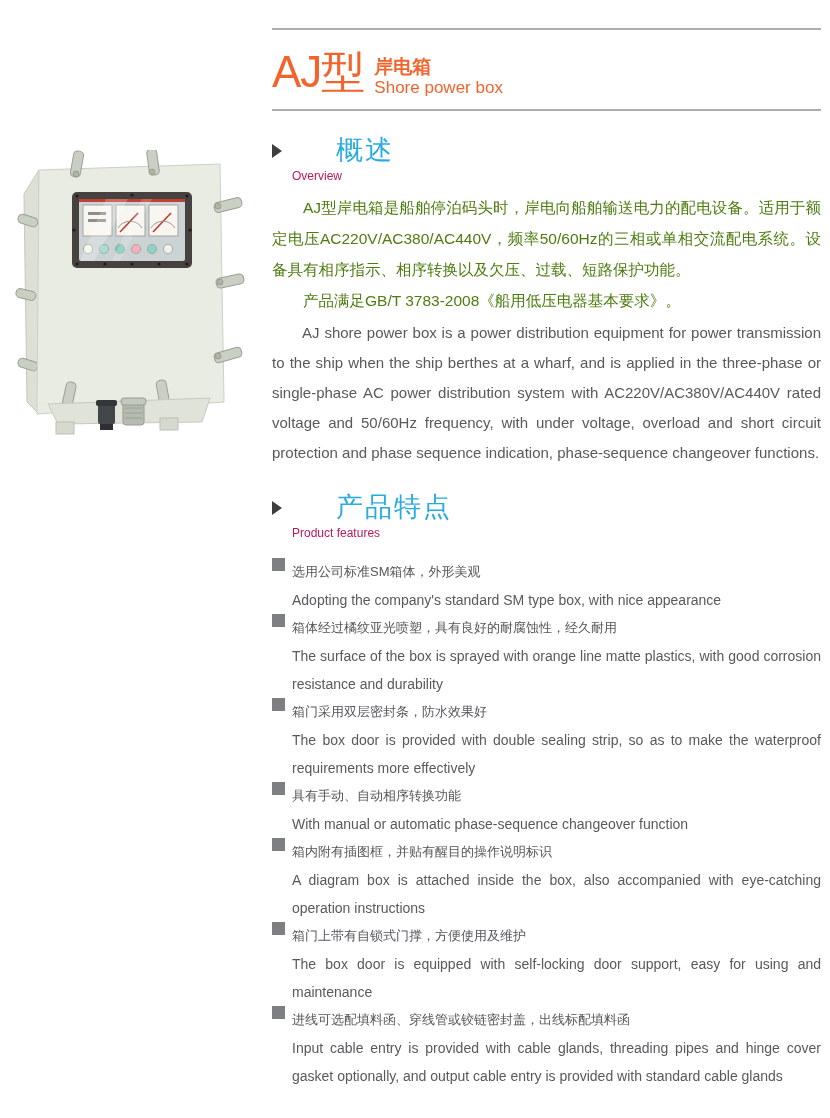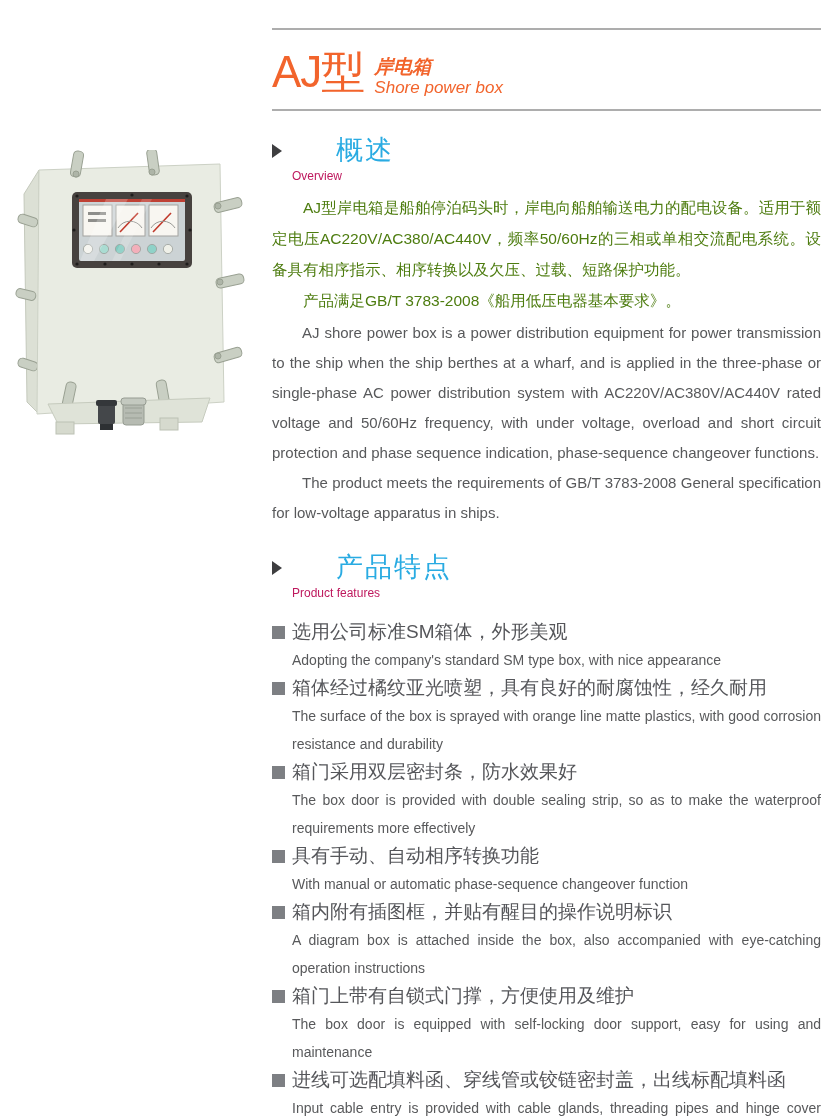--- a/index.html
+++ b/index.html
@@ -9,41 +9,41 @@
   }
   .photo-wrap{position:absolute;left:10px;top:150px;width:236px;height:304px;}
   .content{position:absolute;left:272px;top:0;width:549px;}
   .rule{border:none;border-top:2px solid #adadad;margin:0;}
   .rule-top{margin-top:28px;}
   .rule-mid{margin-top:7px;}
 
   
   .title-row{display:flex;align-items:center;margin-top:12px;height:60px;}
   .model{color:#f2642c;font-size:44px;line-height:56px;font-weight:400;letter-spacing:-1px;}
-  .subtitle{display:flex;flex-direction:column;margin-left:10px;padding-top:9px;font-style:italic;}
+  .subtitle{display:flex;flex-direction:column;margin-left:10px;padding-top:9px;}
   .sub-zh{color:#f2642c;font-size:19px;font-weight:700;line-height:22px;}
   .sub-en{color:#f2642c;font-size:17px;line-height:20px;}
 
   
   .sec-head{display:flex;align-items:flex-start;margin-top:24px;}
   .tri{width:0;height:0;border-left:10px solid #3e3e40;border-top:7px solid transparent;
        border-bottom:7px solid transparent;margin:9px 10px 0 0;}
   .h-zh{color:#29abe2;font-size:27px;line-height:31px;font-weight:400;letter-spacing:2px;margin-left:44px;}
   .h-en{color:#be185d;font-size:12px;line-height:21px;}
 
   
   .p{margin:0;text-indent:2em;text-align:justify;}
   .p.zh{color:#4d7c0f;font-size:15.5px;line-height:31px;margin-top:5px;}
   .p.zh2{margin-top:0;}
   .p.en{color:#58595b;font-size:15px;line-height:30px;margin-top:2px;}
   .p.en2{margin-top:0;}
 
   
   .features-list{margin-top:14px;}
-  .feat-zh{color:#55565a;font-size:19px;line-height:28px;display:flex;align-items:center;}
+  .feat-zh{color:#55565a;font-size:13px;line-height:28px;display:flex;align-items:flex-start;}
   .sq{display:inline-block;width:13px;height:13px;background:#7d7f83;margin-right:7px;flex:0 0 13px;}
   .feat-en{color:#58595b;font-size:14px;line-height:28px;margin-left:20px;text-align:justify;}
 </style>
 </head>
 <body>
 
 <div class="page">
 
   <div class="photo-wrap">
     <svg width="236" height="304" viewBox="0 0 236 304">
@@ -160,21 +160,20 @@
       <div class="sec-head">
         <span class="tri"></span>
         <div>
           <div class="h-zh">概述</div>
           <div class="h-en">Overview</div>
         </div>
       </div>
       <p class="p zh">AJ型岸电箱是船舶停泊码头时，岸电向船舶输送电力的配电设备。适用于额定电压AC220V/AC380/AC440V，频率50/60Hz的三相或单相交流配电系统。设备具有相序指示、相序转换以及欠压、过载、短路保护功能。</p>
       <p class="p zh zh2">产品满足GB/T 3783-2008《船用低压电器基本要求》。</p>
       <p class="p en">AJ shore power box is a power distribution equipment for power transmission to the ship when the ship berthes at a wharf, and is applied in the three-phase or single-phase AC power distribution system with AC220V/AC380V/AC440V rated voltage and 50/60Hz frequency, with under voltage, overload and short circuit protection and phase sequence indication, phase-sequence changeover functions.</p>
-      <p class="p en en2">The product meets the requirements of GB/T 3783-2008 General specification for low-voltage apparatus in ships.</p>
     </div>
 
     <div class="section">
       <div class="sec-head">
         <span class="tri"></span>
         <div>
           <div class="h-zh">产品特点</div>
           <div class="h-en">Product features</div>
         </div>
       </div>

